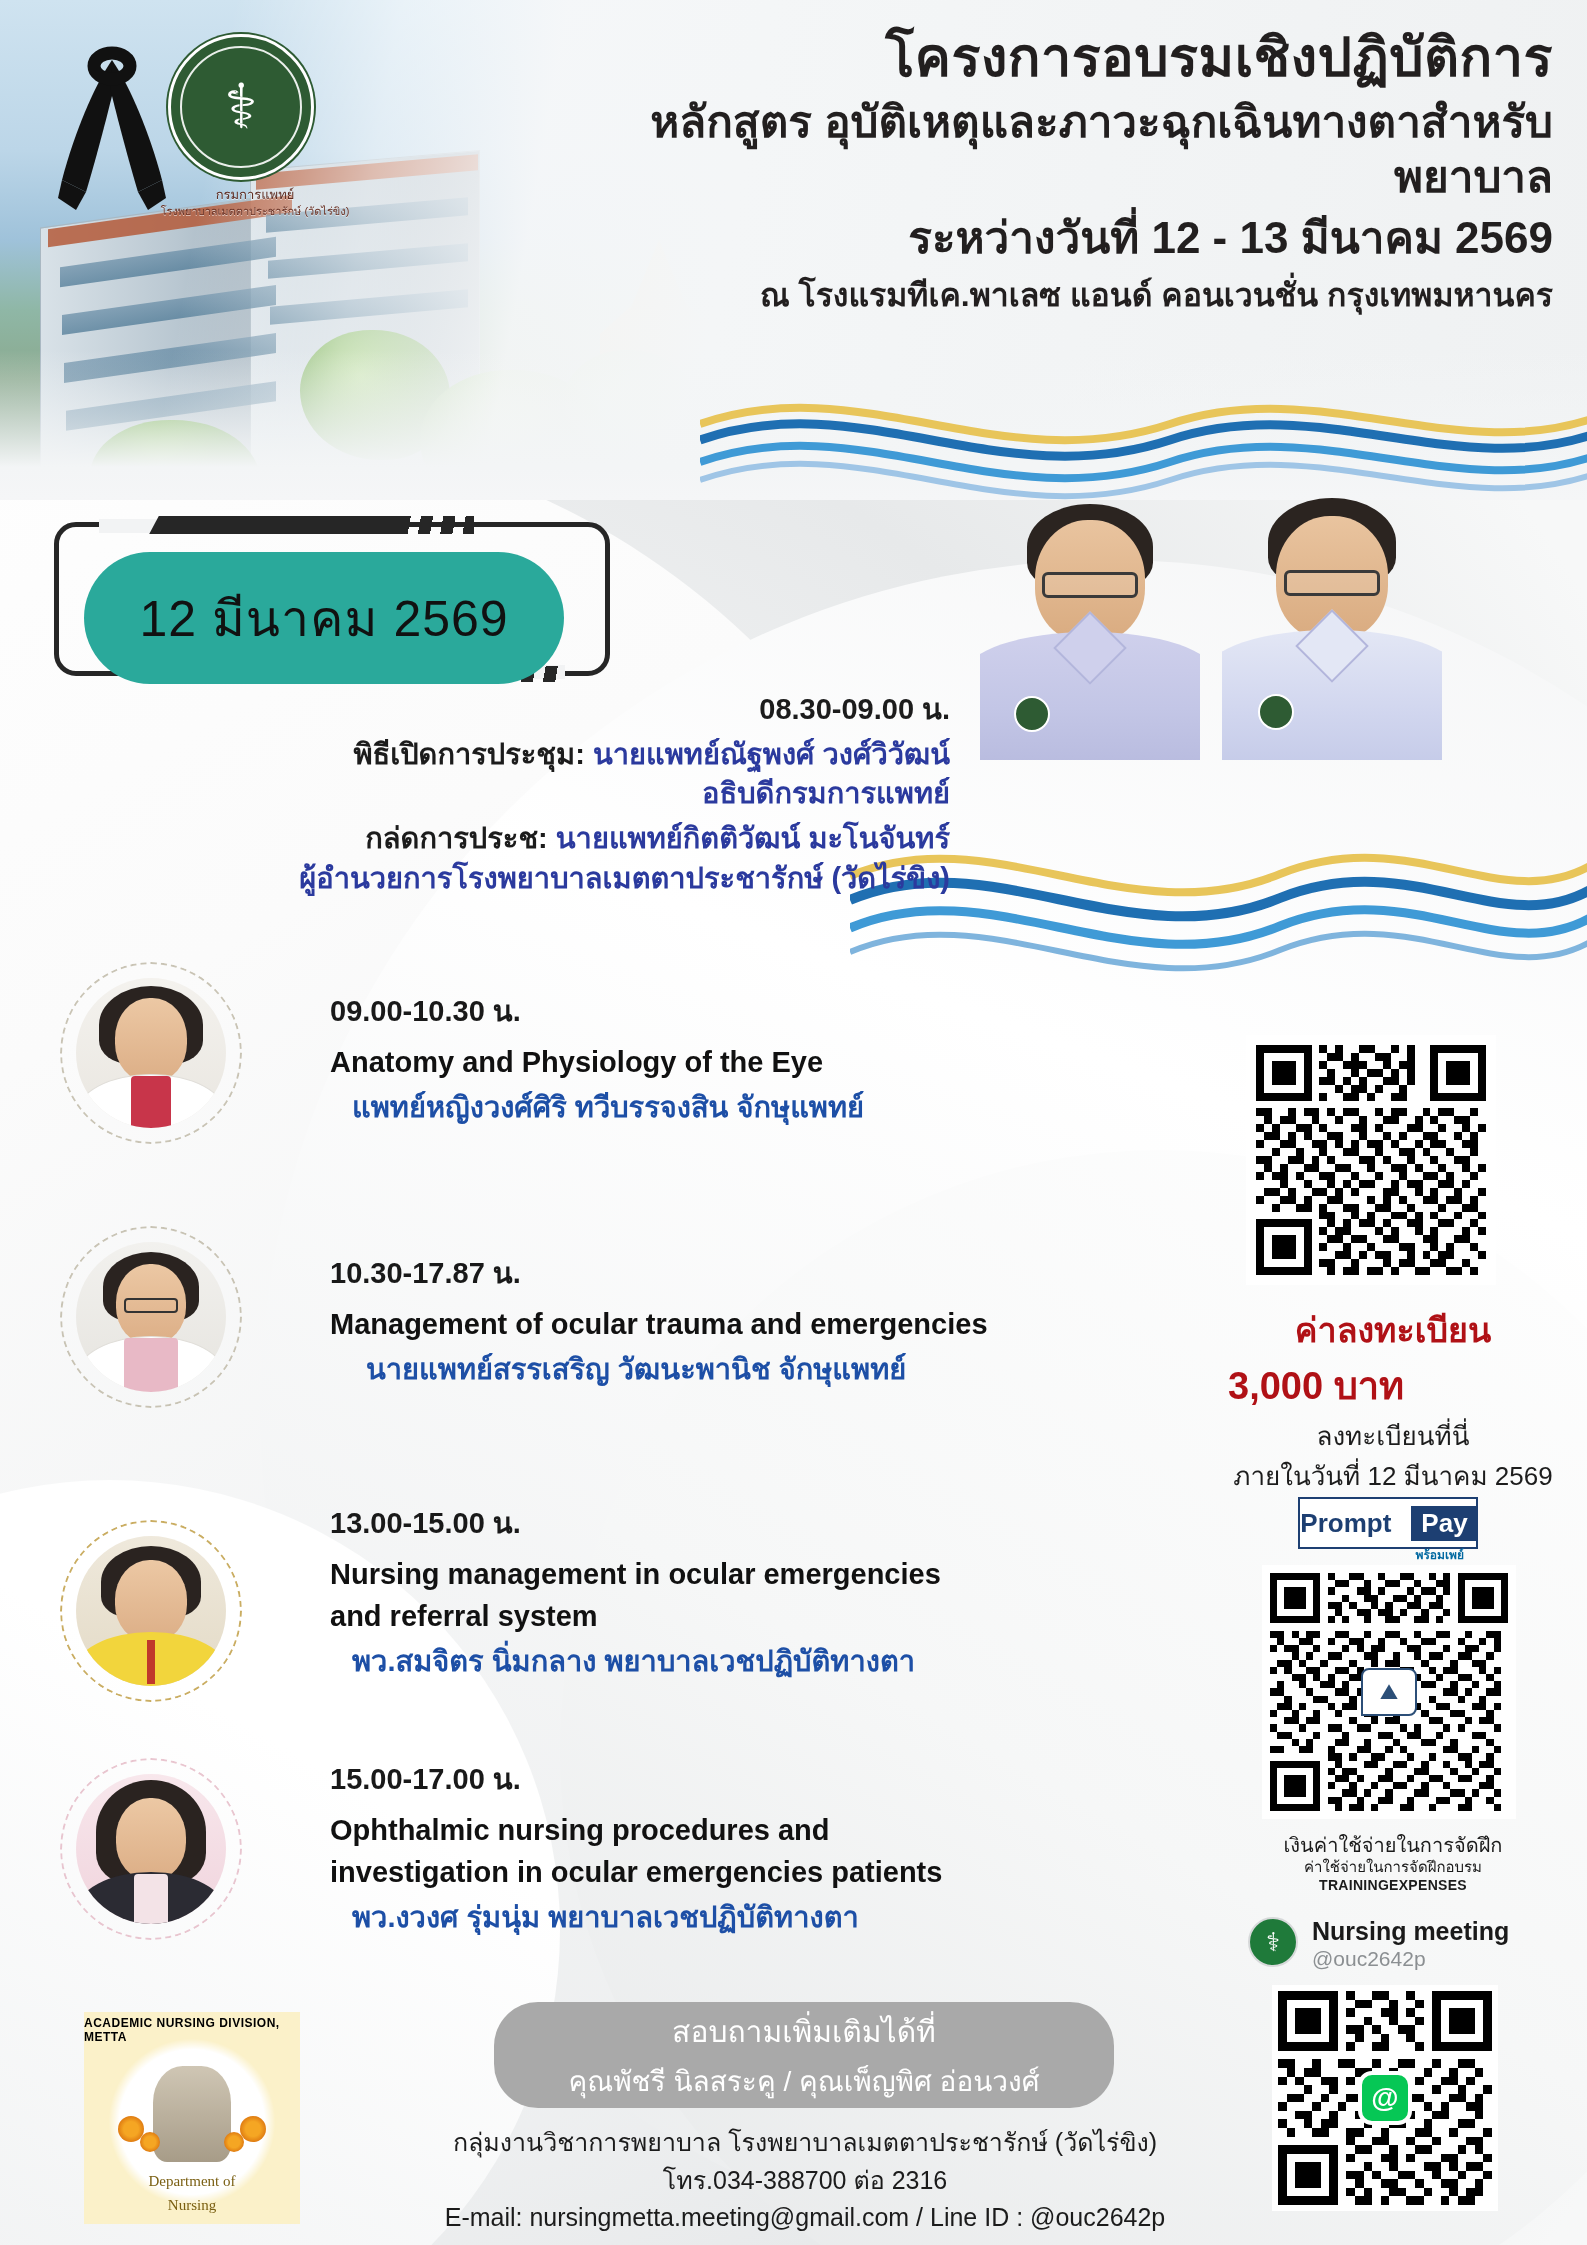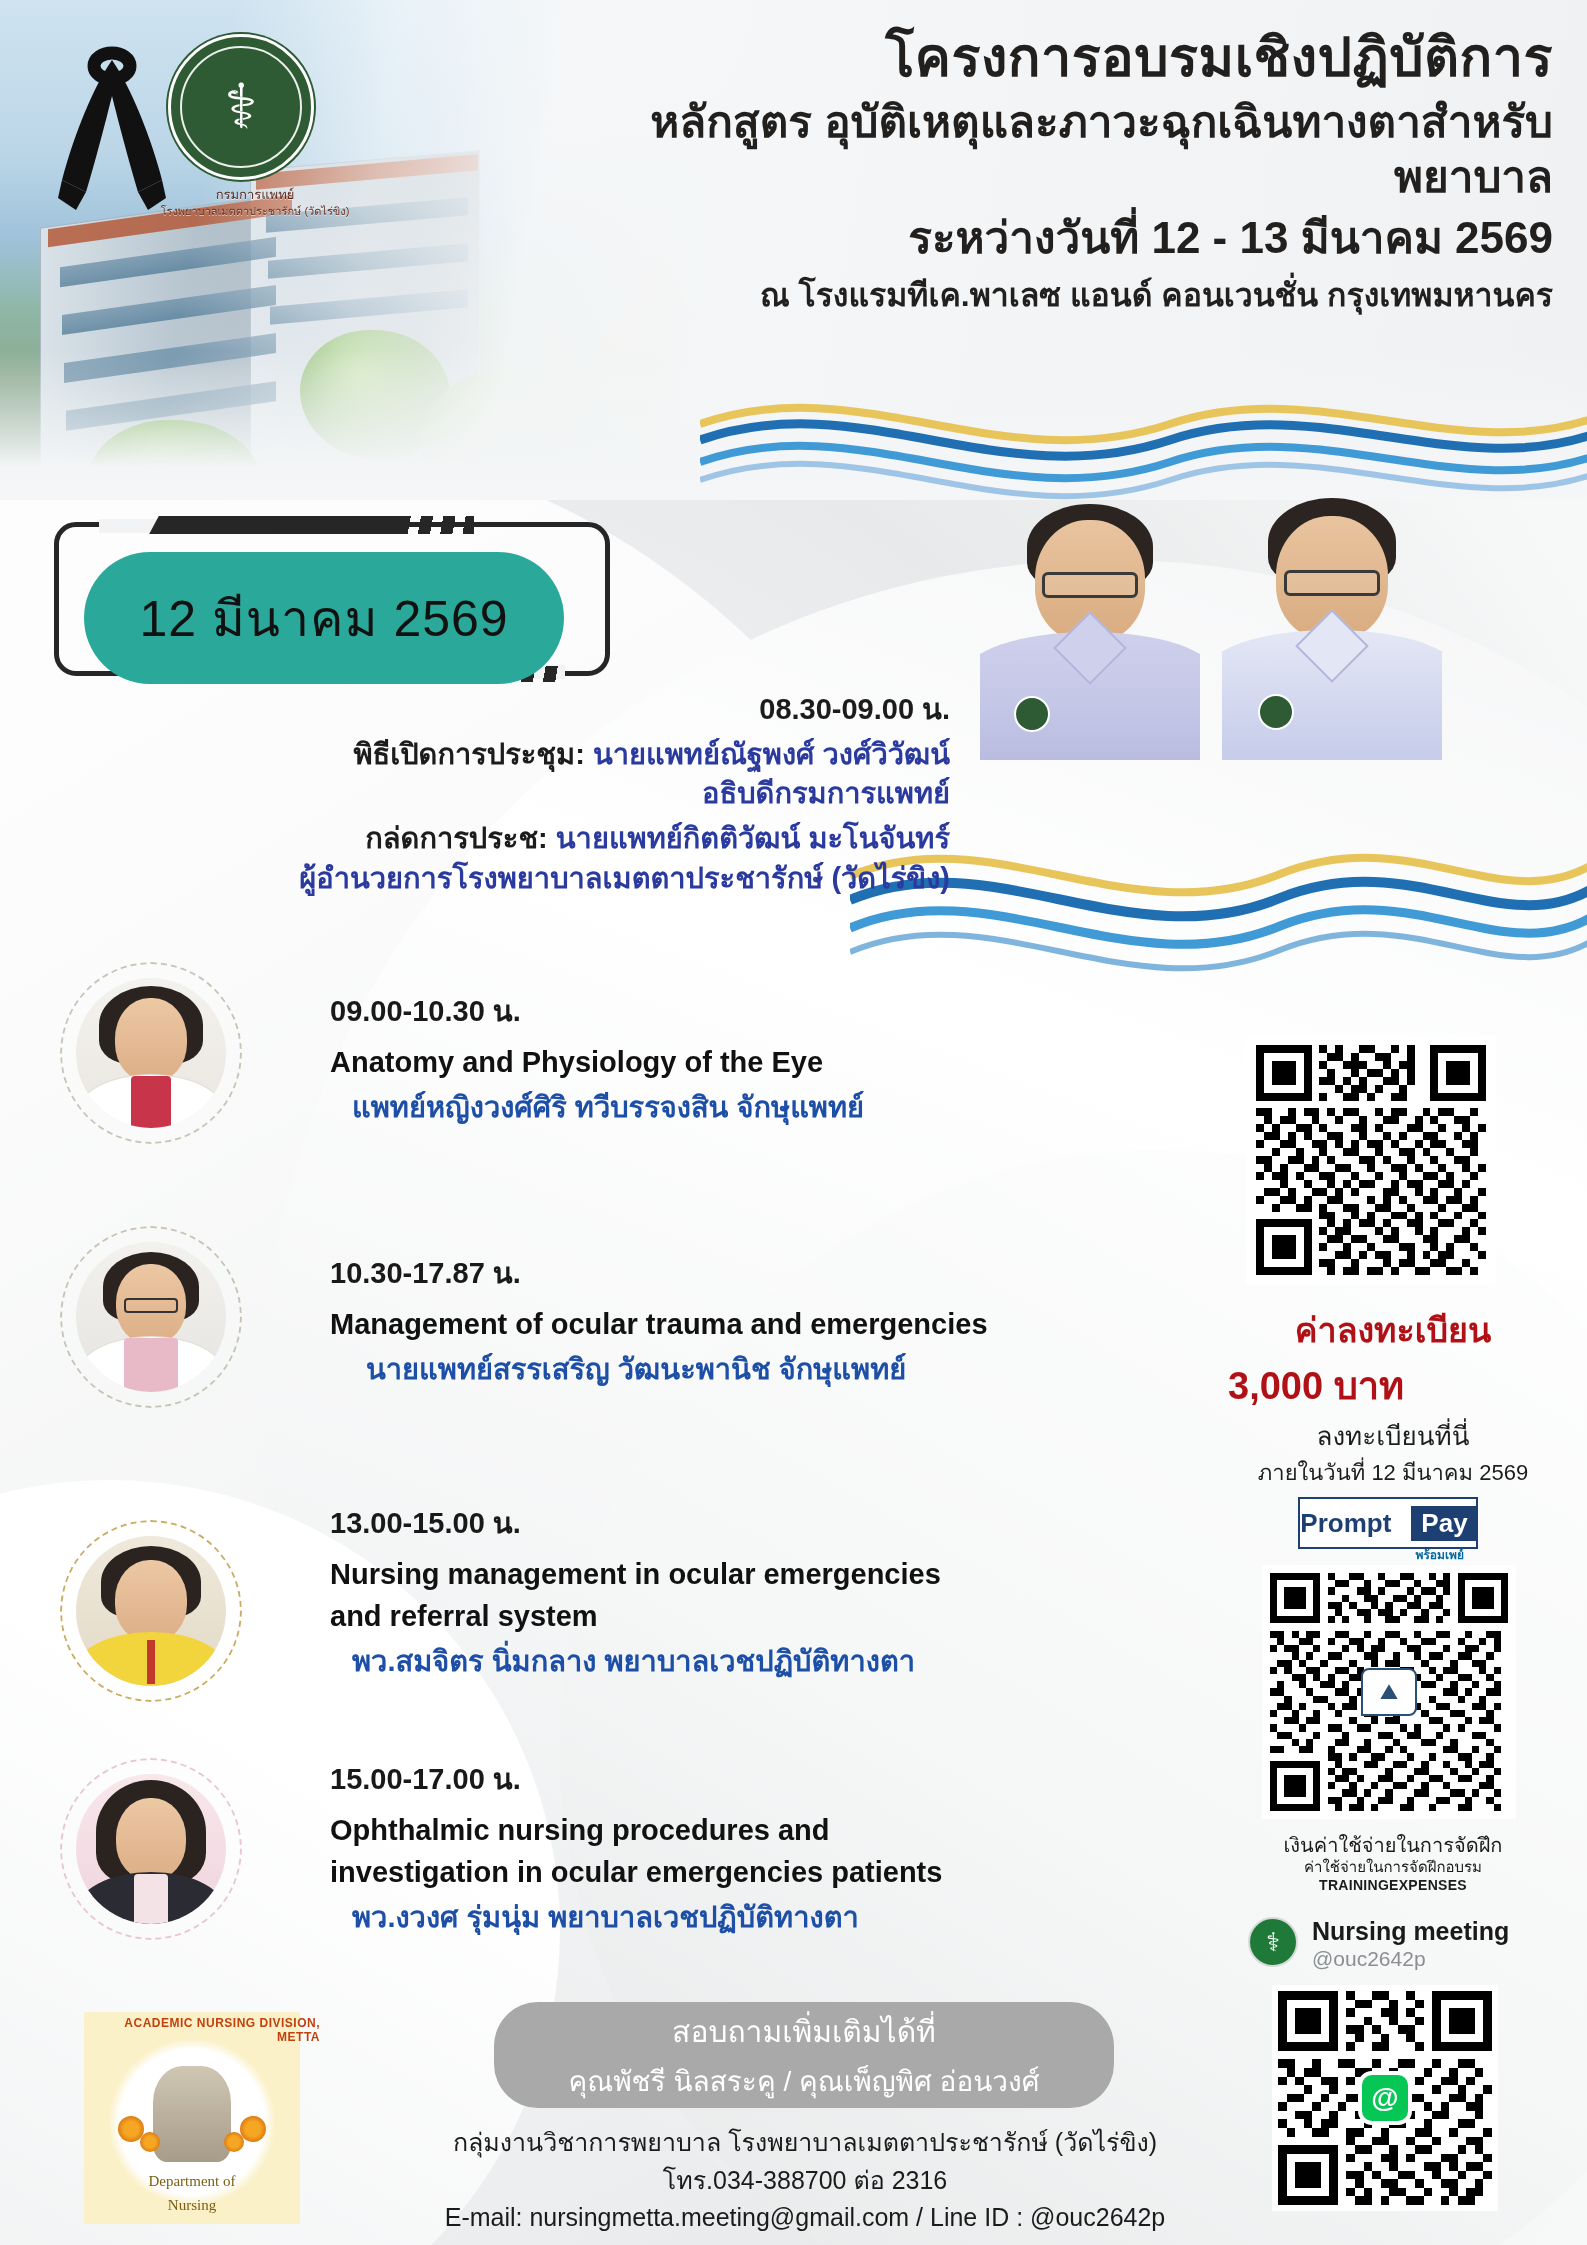--- a/index.html
+++ b/index.html
@@ -271,21 +271,21 @@
   #fee-amount {
     position: absolute; left: 0; top: 320px; width: 330px; text-align: left;
     font-size: 38px; font-weight: bold; color: #b01116;
   }
   #reg-here {
     position: absolute; left: 0; top: 380px; width: 330px; text-align: center;
     font-size: 26px; color: #1d1d1d;
   }
   #reg-deadline {
     position: absolute; left: 0; top: 420px; width: 330px; text-align: center;
-    font-size: 22px; color: #1d1d1d;
+    font-size: 26px; color: #1d1d1d;
   }
   #promptpay {
     position: absolute; left: 70px; top: 462px; width: 180px; height: 52px;
     border: 2px solid #1d3f72; background: #ffffff;
     display: flex; align-items: center; justify-content: center;
   }
   #pp-prompt { color: #1d3f72; font-size: 26px; font-weight: bold; padding-right: 20px; text-align: center; }
   #pp-pay {
     background: #1d3f72; color: #ffffff; font-size: 26px; font-weight: bold;
     padding: 2px 8px; border-left: 2px solid #1d3f72;
@@ -349,22 +349,22 @@
   #acad-logo {
     position: absolute; left: 84px; top: 2012px; width: 216px; height: 212px;
     background: #fbf1c9;
   }
   #acad-ring {
     position: absolute; left: 50%; top: 52%; transform: translate(-50%,-50%);
     width: 190px; height: 190px; border-radius: 50%;
     background: radial-gradient(circle, #ffffff 54%, rgba(255,255,255,0) 62%);
   }
   #acad-arc {
-    position: absolute; left: 0; top: 4px; width: 236px; text-align: right;
-    font-size: 12px; font-weight: bold; color: #c2410c; letter-spacing: .5px;
+    position: absolute; left: 0; top: 4px; width: 236px; text-align: left;
+    font-size: 12px; font-weight: bold; color: #000000; letter-spacing: .5px;
   }
   #acad-figure {
     position: absolute; left: 50%; top: 54px; transform: translateX(-50%);
     width: 78px; height: 96px; border-radius: 38% 38% 18% 18%;
     background: linear-gradient(to bottom,#cfc6b4,#a79c88);
   }
   #acad-dept {
     position: absolute; left: 0; bottom: 34px; width: 216px; text-align: center;
     font-size: 15px; color: #7a5f12; font-family: "Liberation Serif", serif;
   }

